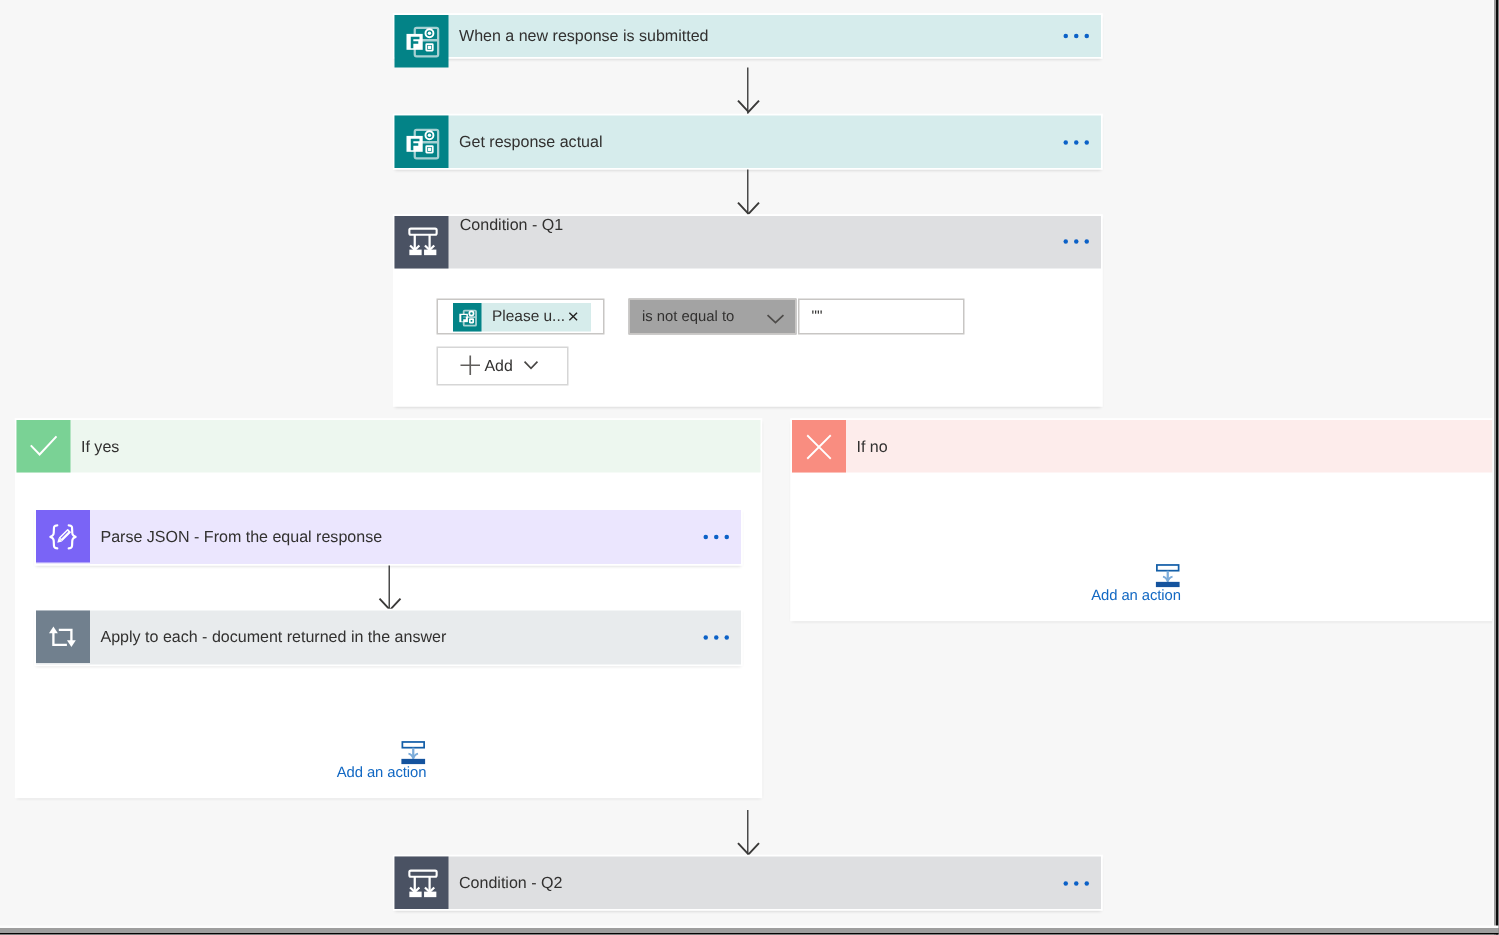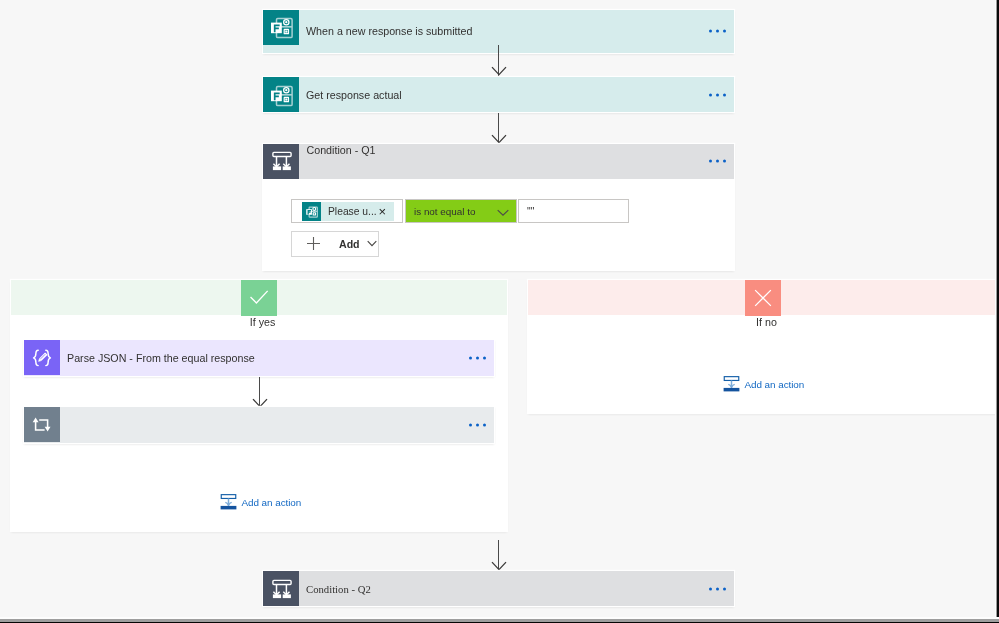--- a/index.html
+++ b/index.html
@@ -31,48 +31,48 @@
   .cond-head .ico{width:36px;height:35px;flex:0 0 36px;display:flex;align-items:center;justify-content:center;}
   .cond-head .body{flex:1;display:flex;align-items:flex-start;position:relative;}
   .cond-head .title{font-size:10.7px;color:#323130;margin-left:8px;}
   .cond-body{padding:0;}
   .cond-row{display:flex;align-items:center;position:absolute;left:28.5px;top:55.5px;}
   .tokenbox{width:112px;height:24px;border:1px solid #c8c6c4;background:#fff;display:flex;align-items:center;box-sizing:border-box;}
   .token{display:flex;align-items:center;background:#d6eceb;height:19px;margin-left:10px;width:92px;box-sizing:border-box;position:relative;}
   .tok-ico{width:19px;height:19px;background:#038387;display:flex;align-items:center;justify-content:center;flex:0 0 19px;}
   .tok-label{font-size:10.3px;color:#323130;margin-left:7px;white-space:nowrap;}
   .tok-x{position:absolute;right:8px;top:50%;transform:translateY(-50%);font-size:13px;color:#201f1e;line-height:1;}
-  .selectbox{width:112px;height:24px;border:1px solid #c8c6c4;background:#84cc16;display:flex;align-items:center;position:relative;margin-left:2px;box-sizing:border-box;}
+  .selectbox{width:112px;height:24px;border:1px solid #c8c6c4;background:#a3a3a3;display:flex;align-items:center;position:relative;margin-left:16px;box-sizing:border-box;}
   .sel-val{font-size:9.9px;color:#323130;margin-left:8px;}
   .sel-chev{position:absolute;right:7px;top:9px;display:flex;}
   .valuebox{width:111px;height:24px;border:1px solid #c8c6c4;background:#fff;display:flex;align-items:center;margin-left:1px;box-sizing:border-box;}
   .val-txt{font-size:10.3px;color:#323130;margin-left:8px;}
   .addbtn{position:absolute;left:28.5px;top:87.5px;width:87.5px;height:25.5px;border:1px solid #d6d6d6;background:#fff;display:flex;align-items:center;box-sizing:border-box;}
   .plus{margin-left:14px;display:flex;}
-  .addlabel{font-size:10.6px;font-weight:700;color:#323130;margin-left:18px;}
+  .addlabel{font-size:10.6px;font-weight:400;color:#323130;margin-left:2px;}
   .addchev{margin-left:7px;display:flex;}
 
   
   .branch{position:absolute;background:#fff;box-shadow:0 0 0 1.2px #ffffff, 0 1.0px 2.2px rgba(0,0,0,.17), 0 0.2px 0.6px rgba(0,0,0,.11);}
-  .branch-head{display:flex;align-items:center;height:35px;flex-direction:column;}
+  .branch-head{display:flex;align-items:center;height:35px;}
   .branch-head.yes{background:#edf7ef;}
   .branch-head.no{background:#fdeceb;}
   .branch-head .bico{width:36px;height:35px;flex:0 0 36px;display:flex;align-items:center;justify-content:center;}
   .blabel{font-size:10.7px;color:#323130;margin-left:7px;align-self:center;}
   .branch-body{position:relative;}
-  .addaction{position:absolute;display:flex;align-items:center;}
+  .addaction{position:absolute;display:flex;align-items:flex-end;flex-direction:column;}
   .aa-ico{display:flex;align-items:center;}
   .aa-label{font-size:9.9px;color:#1268c3;margin-left:4.5px;letter-spacing:-0.05px;}
 </style>
 </head>
 <body>
 
 <div class="canvas">
 
-  <div class="card trigger-card" style="left:262.5px;top:9.5px;width:471.5px;height:43px;background:#d6ecec;text-align:right;">
+  <div class="card trigger-card" style="left:262.5px;top:9.5px;width:471.5px;height:28px;background:#d6ecec;text-align:right;">
     <div class="ico" style="background:#038387;">
       <svg width="36" height="36" viewBox="0 0 36 36" aria-hidden="true">
         <rect x="13.5" y="9.6" width="15.6" height="19.0" rx="1.2" fill="none" stroke="#a6d1d3" stroke-width="1.5"></rect>
         <path d="M13.5 17.8 H29.1" stroke="#a6d1d3" stroke-width="1.7"></path>
         <circle cx="23.3" cy="13.2" r="2.65" fill="none" stroke="#ffffff" stroke-width="1.3"></circle>
         <circle cx="23.3" cy="13.2" r="1.15" fill="#ffffff"></circle>
         <rect x="21.2" y="20.4" width="4.3" height="4.3" rx="0.3" fill="none" stroke="#ffffff" stroke-width="1.2"></rect>
         <rect x="22.25" y="21.45" width="2.2" height="2.2" fill="#ffffff"></rect>
         <rect x="8.0" y="13.6" width="10.8" height="10.6" fill="#ffffff"></rect>
         <path d="M11.7 22.3 V16.3 H15.8 M11.7 19.3 H15.0" fill="none" stroke="#038387" stroke-width="1.7" stroke-linecap="square"></path>
@@ -235,20 +235,21 @@
       <div class="card" style="left:12.5px;top:92px;width:470.5px;height:36px;background:#e8ebed;">
         <div class="ico" style="background:#71808e;">
           <svg width="36" height="36" viewBox="0 0 36 36">
             <path d="M11.6 14.0 V22.9 H20.6" fill="none" stroke="#fff" stroke-width="1.55"></path>
             <path d="M15.2 12.9 H23.6 V21.4" fill="none" stroke="#fff" stroke-width="1.55"></path>
             <path d="M11.6 10.6 L8.65 15.2 H14.55 Z" fill="#fff"></path>
             <path d="M23.6 24.4 L26.55 19.8 H20.65 Z" fill="#fff"></path>
           </svg>
         </div>
         <div class="body">
+          <span class="title">Apply to each - document returned in the answer</span>
           <span class="dots">
               <i></i>
               <i></i>
               <i></i>
             </span>
         </div>
       </div>
 
       <div class="addaction" style="left:209px;top:179px;">
         <span class="aa-ico">
@@ -288,21 +289,21 @@
     </div>
   </div>
 
   <div class="arrow" style="left:491px;top:540px;width:16px;height:31px;">
     <div class="ln" style="height:31px;"></div>
     <svg width="16" height="10" viewBox="0 0 16 10">
         <path d="M1 1.1 L8 8.6 L15 1.1" fill="none" stroke="#3b3a39" stroke-width="1.3"></path>
       </svg>
   </div>
 
-  <div class="card" style="left:262.5px;top:571px;width:471.5px;height:35px;background:#dedfe1;font-family:Liberation Serif, serif;">
+  <div class="card" style="left:262.5px;top:571px;width:471.5px;height:35px;background:#dedfe1;">
     <div class="ico" style="background:#4a5263;">
         <svg width="36" height="36" viewBox="0 0 36 36" aria-hidden="true">
         <rect x="9.9" y="9.4" width="18.2" height="4.1" rx="1.0" fill="none" stroke="#fff" stroke-width="1.4"></rect>
         <path d="M13.5 13.5 V23.0 M23.4 13.5 V23.0" fill="none" stroke="#fff" stroke-width="1.5"></path>
         <path d="M10.4 20.7 L13.5 23.7 L16.6 20.7" fill="none" stroke="#fff" stroke-width="1.5"></path>
         <path d="M20.3 20.7 L23.4 23.7 L26.5 20.7" fill="none" stroke="#fff" stroke-width="1.5"></path>
         <rect x="9.9" y="23.4" width="8.2" height="3.7" fill="#fff"></rect>
         <rect x="19.7" y="23.4" width="8.2" height="3.7" fill="#fff"></rect>
       </svg>
     </div>

